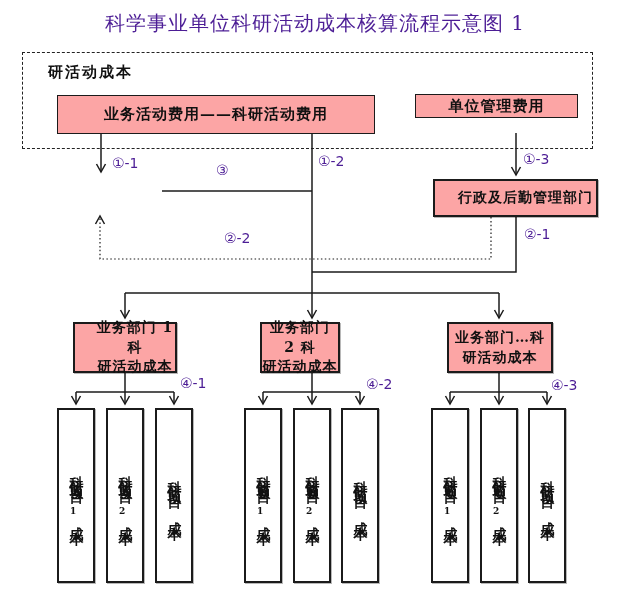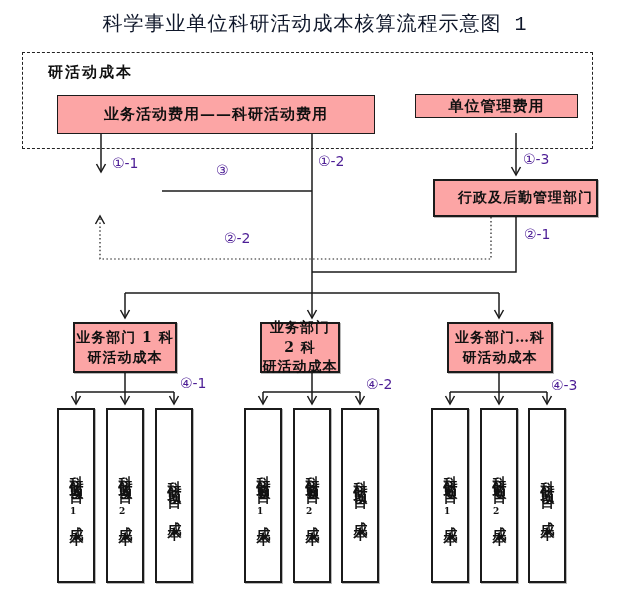--- a/index.html
+++ b/index.html
@@ -8,21 +8,21 @@
     width:630px; height:600px; overflow:hidden;
     font-family:"DejaVu Serif","Liberation Serif",serif;
     color:#111;
   }
   .stage { position:relative; width:630px; height:600px; background:#fff; }
 
   svg.wires { position:absolute; left:0; top:0; z-index:1; }
 
   .title {
     position:absolute; left:0; top:10px; width:630px;
-    text-align:center; font-size:20px; letter-spacing:1px; color:#0f172a;font-family:Liberation Mono, monospace;
+    text-align:center; font-size:20px; letter-spacing:1px; color:#4c1d95;
   }
 
   .dash-frame {
     position:absolute; left:22px; top:52px; width:571px; height:97px;
     border:1.6px dashed #222; background:transparent; z-index:0;
   }
   .fin-label {
     position:absolute; left:48px; top:63px; font-size:15px; font-weight:600;
     letter-spacing:2px; z-index:2;
   }
@@ -35,21 +35,21 @@
   }
   .box.heavy { border-width:2.2px; box-shadow:1px 1px 0 rgba(0,0,0,.28); font-size:14px; }
 
   #fin-box-a { left:57px;  top:95px; width:318px; height:39px; }
   #fin-box-b { left:415px; top:94px; width:163px; height:24px; }
 
   #dept-aux   { left:40px;  top:176px; width:122px; height:37px; }
   #dept-admin { left:433px; top:179px; width:165px; height:38px;padding-left:20px; }
 
   .dept2 { line-height:1.4; font-size:14px; }
-  #biz-1 { left:73px;  top:322px; width:104px; height:51px; }
+  #biz-1 { left:73px;  top:322px; width:104px; height:51px;padding-left:20px; }
   #biz-2 { left:260px; top:322px; width:80px; height:51px; }
   #biz-3 { left:447px; top:322px; width:106px; height:51px; }
 
   .proj {
     position:absolute; top:408px; width:38px; height:175px; z-index:2;
     background:#fff; border:2px solid #1b1b1b; box-shadow:1px 1px 0 rgba(0,0,0,.28);
     display:flex; align-items:center; justify-content:center;
   }
   .vtext {
     writing-mode:vertical-rl; text-orientation:upright;

